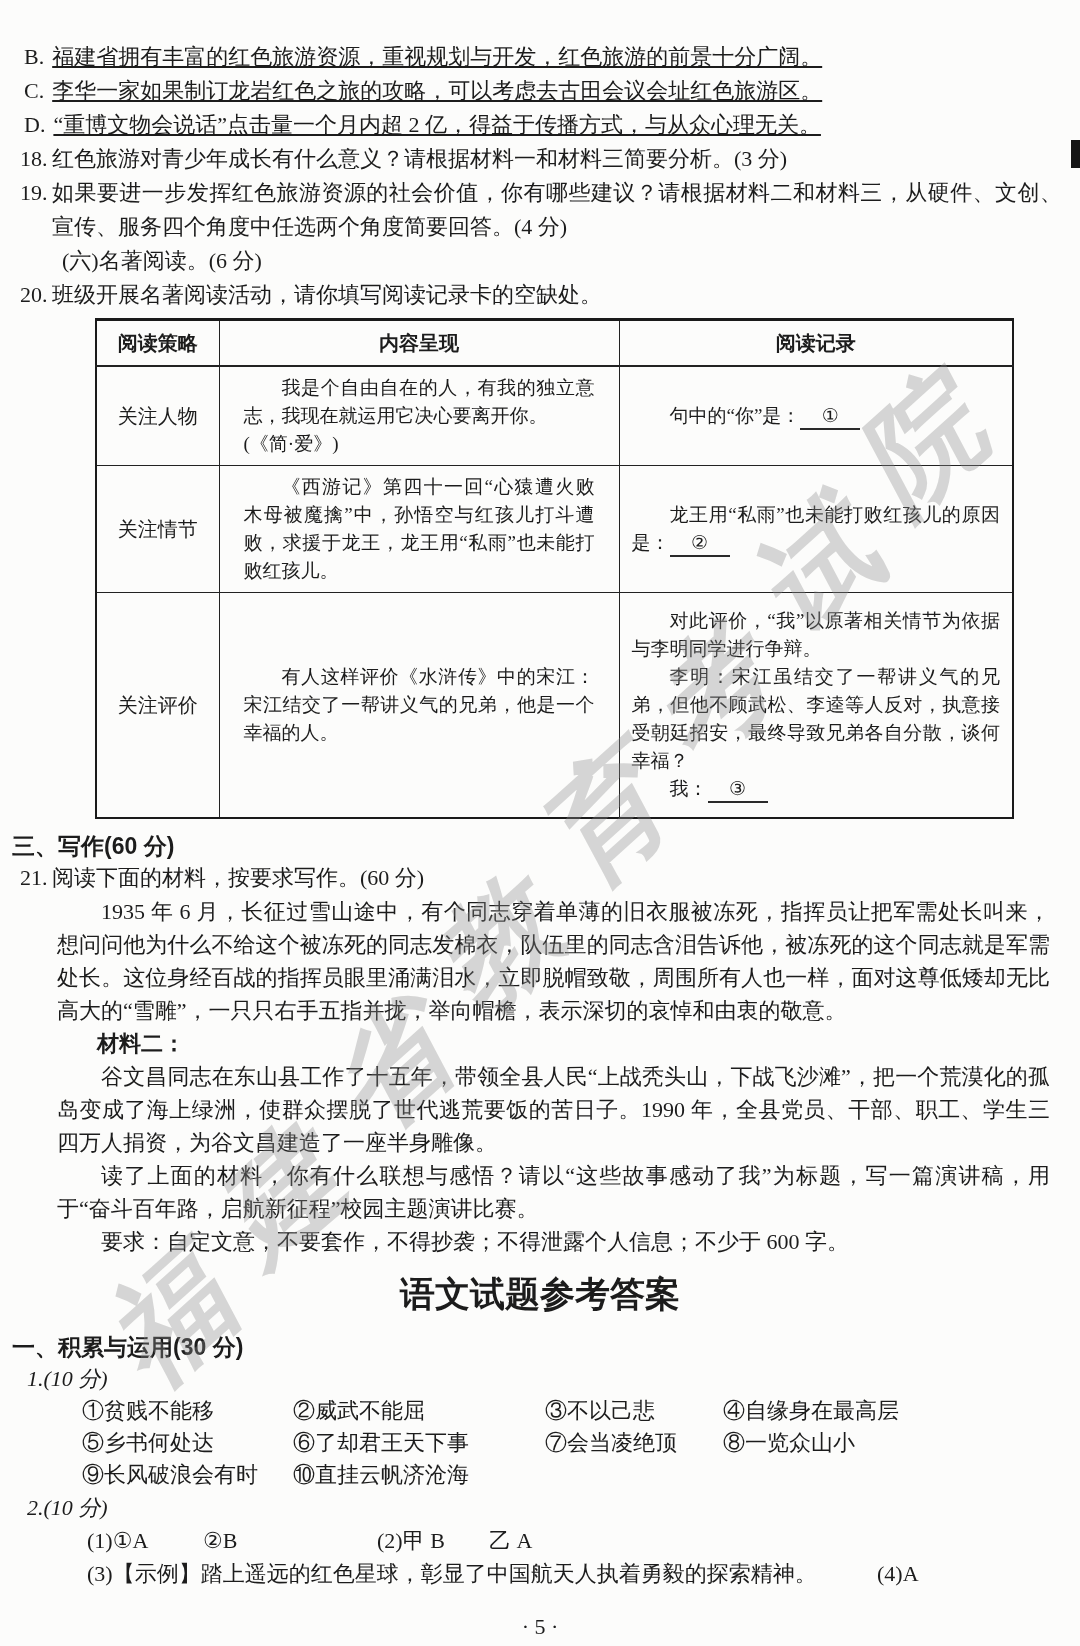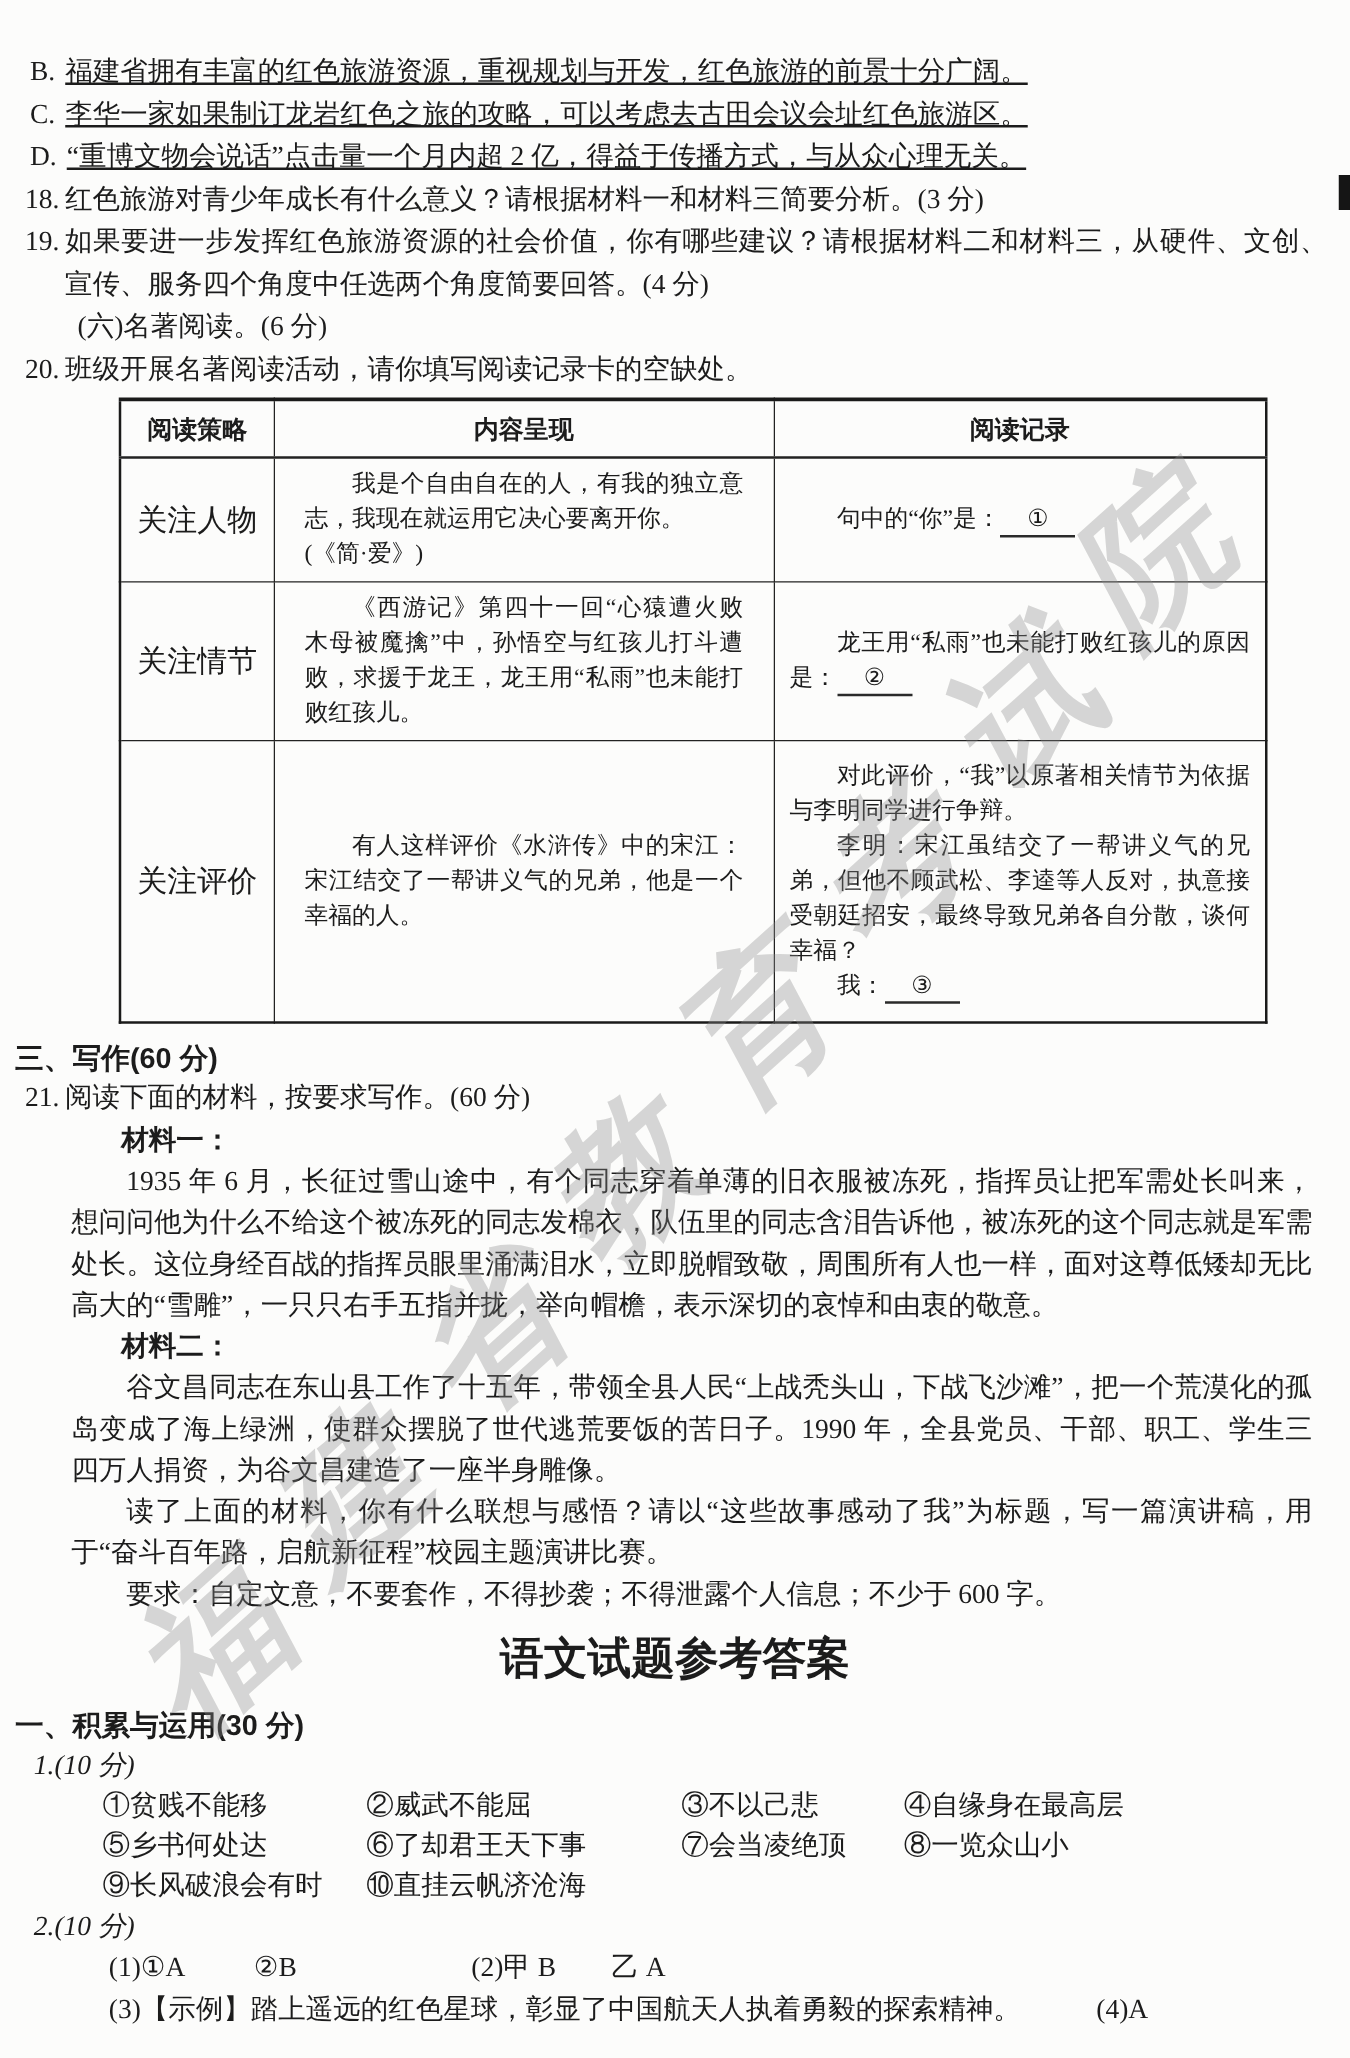--- a/index.html
+++ b/index.html
@@ -34,21 +34,21 @@
     font-size:19px;
   }
   table.rtable col.c1{width:123px}table.rtable col.c2{width:400px}table.rtable col.c3{width:394px}
   table.rtable th,table.rtable td{border:1.5px solid #222;vertical-align:middle;}
   table.rtable{border:2.5px solid #1a1a1a;border-top-width:3.5px;}
   table.rtable th{
     height:42px;text-align:center;font-size:20px;
     font-family:Liberation Mono, monospace;font-weight:bold;
     border-bottom-width:2.5px;
   }
-  td.strat{text-align:center;font-size:24px;}
+  td.strat{text-align:center;font-size:20px;}
   td.cont{padding:6px 24px;}
   td.rec{padding:6px 12px;}
   .cp{margin:0;text-indent:2em;line-height:28px;text-align:justify;}
   .cp.noind{text-indent:0;}
   tr.r1 td{height:86px}tr.r2 td{height:114px}tr.r3 td{height:212px}
   .blank{
     display:inline-block;min-width:60px;text-align:center;
     border-bottom:2px solid #2a2a2a;text-indent:0;line-height:24px;
   }
   
@@ -152,21 +152,20 @@
           <p class="cp"><span>我：</span><span class="blank">③</span></p>
         </td>
       </tr>
     </tbody>
   </table>
 
   <div class="h-sec bold-sans">三、写作(60 分)</div>
   <div class="q-line">
     <span class="q-num">21.</span><span>阅读下面的材料，按要求写作。(60 分)</span>
   </div>
-  <div class="m-label bold-sans">材料一：</div>
   <p class="para">1935 年 6 月，长征过雪山途中，有个同志穿着单薄的旧衣服被冻死，指挥员让把军需处长叫来，想问问他为什么不给这个被冻死的同志发棉衣，队伍里的同志含泪告诉他，被冻死的这个同志就是军需处长。这位身经百战的指挥员眼里涌满泪水，立即脱帽致敬，周围所有人也一样，面对这尊低矮却无比高大的“雪雕”，一只只右手五指并拢，举向帽檐，表示深切的哀悼和由衷的敬意。</p>
   <div class="m-label bold-sans">材料二：</div>
   <p class="para">谷文昌同志在东山县工作了十五年，带领全县人民“上战秃头山，下战飞沙滩”，把一个荒漠化的孤岛变成了海上绿洲，使群众摆脱了世代逃荒要饭的苦日子。1990 年，全县党员、干部、职工、学生三四万人捐资，为谷文昌建造了一座半身雕像。</p>
   <p class="para">读了上面的材料，你有什么联想与感悟？请以“这些故事感动了我”为标题，写一篇演讲稿，用于“奋斗百年路，启航新征程”校园主题演讲比赛。</p>
   <p class="para">要求：自定文意，不要套作，不得抄袭；不得泄露个人信息；不少于 600 字。</p>
 
   <div class="answer-title">语文试题参考答案</div>
   <div class="h-sec bold-sans">一、积累与运用(30 分)</div>
   <div class="num-line">1.(10 分)</div>
 

